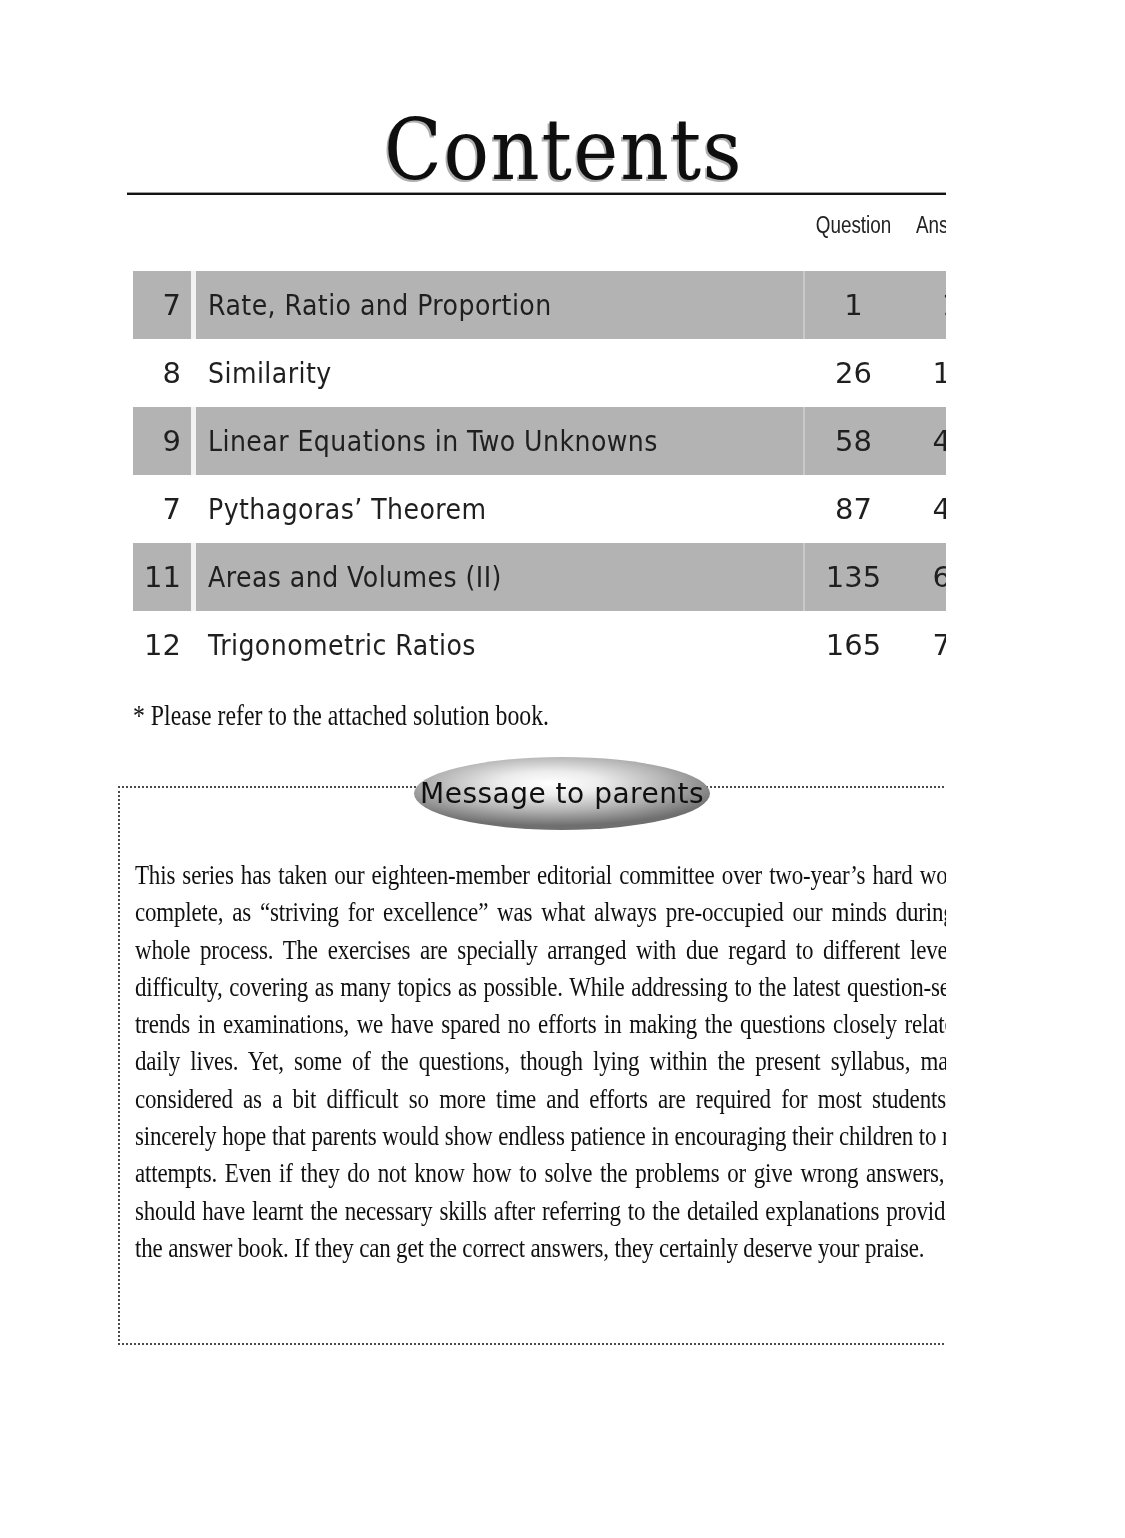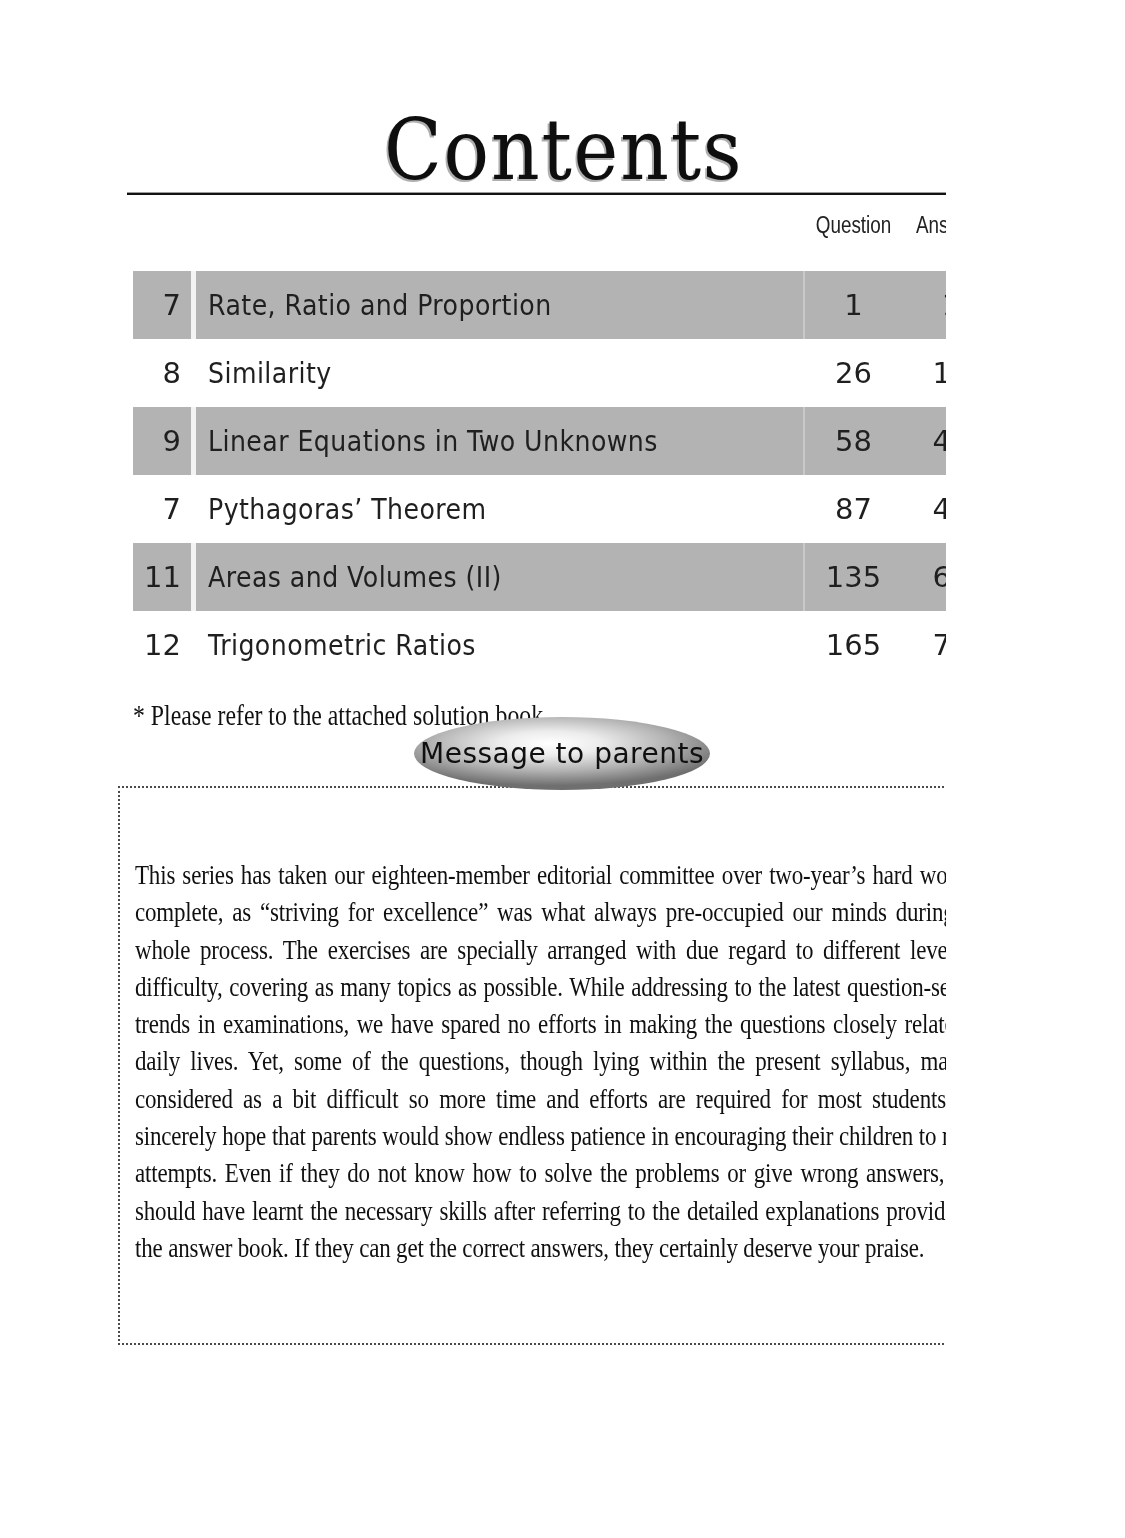--- a/index.html
+++ b/index.html
@@ -87,21 +87,21 @@
   }
 
   
   .message-box {
     position:absolute; left:118px; top:786px;
     width:886px; height:559px;
     border:2px dotted #4a4a4a;
     box-sizing:border-box;
   }
   .badge {
-    position:absolute; left:414px; top:717px;
+    position:absolute; left:414px; top:757px;
     width:296px; height:73px;
     border-radius:50%;
     background:radial-gradient(ellipse 62% 58% at 46% 36%, #ffffff 0%, #ececec 28%, #b4b4b4 64%, #6f6f6f 100%);
     display:flex; align-items:center; justify-content:center;
     z-index:2;
   }
   .badge-label {
     font-family:"DejaVu Sans", sans-serif;
     font-size:28px; color:#101010;
     letter-spacing:0.5px;

